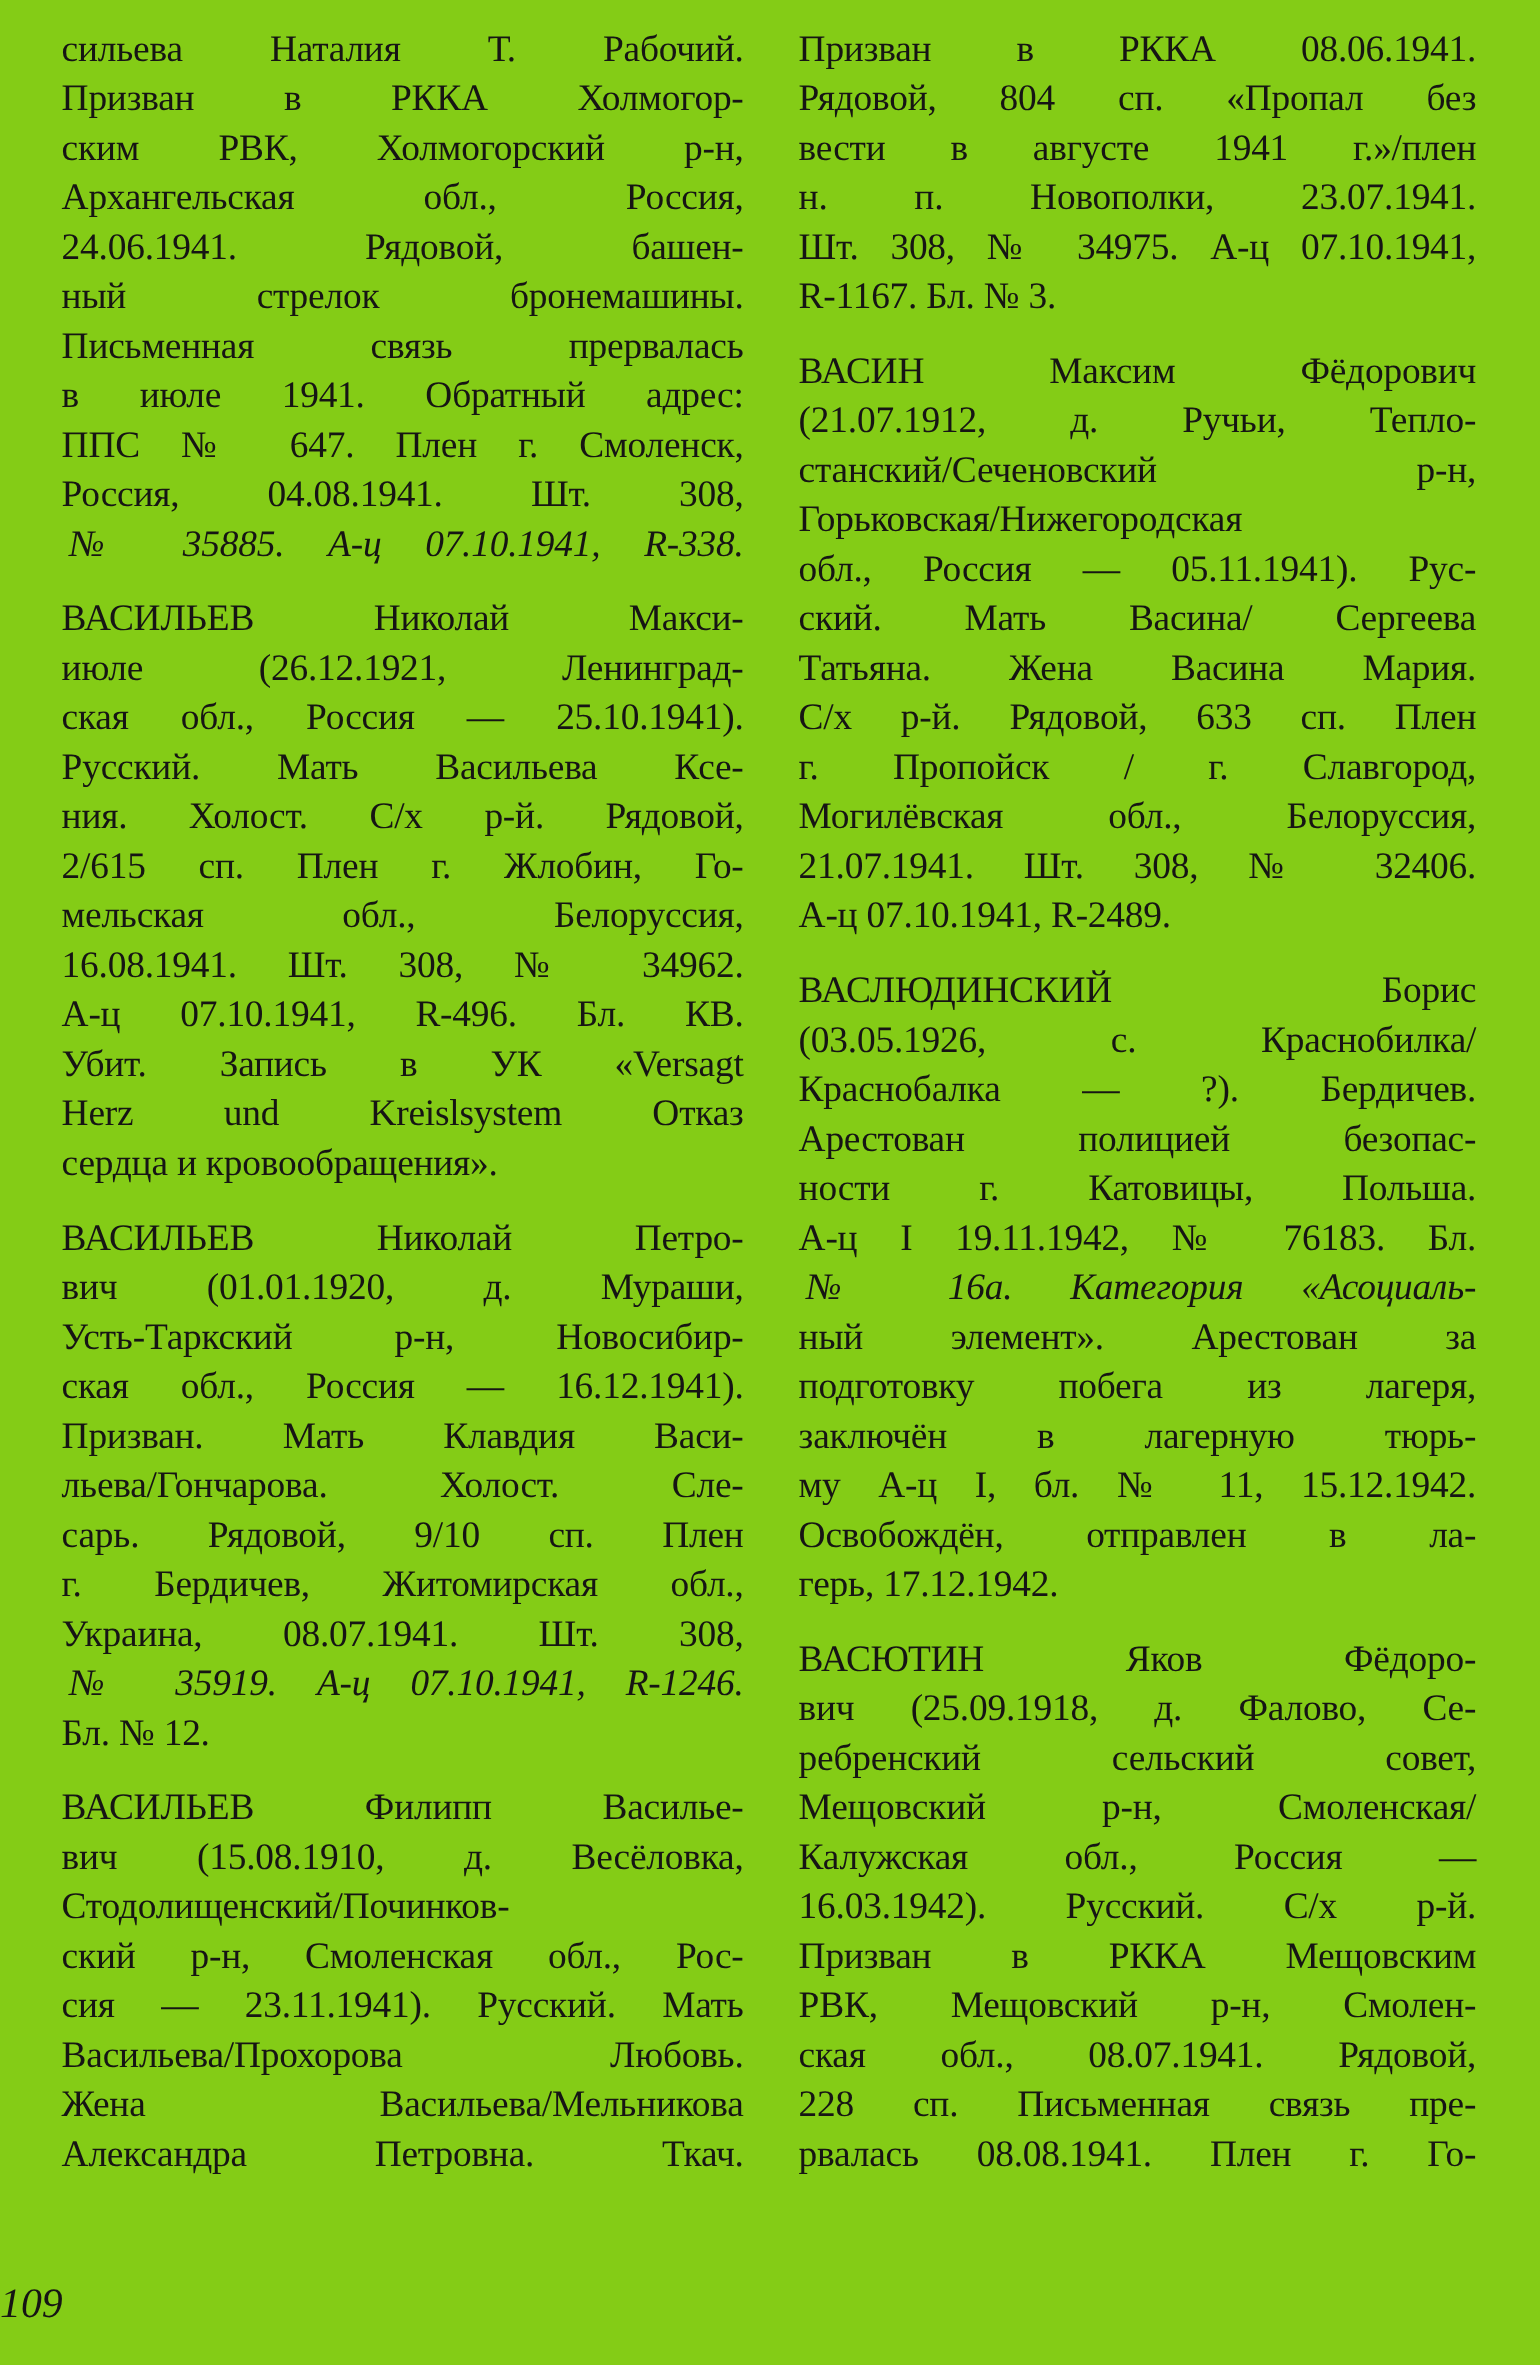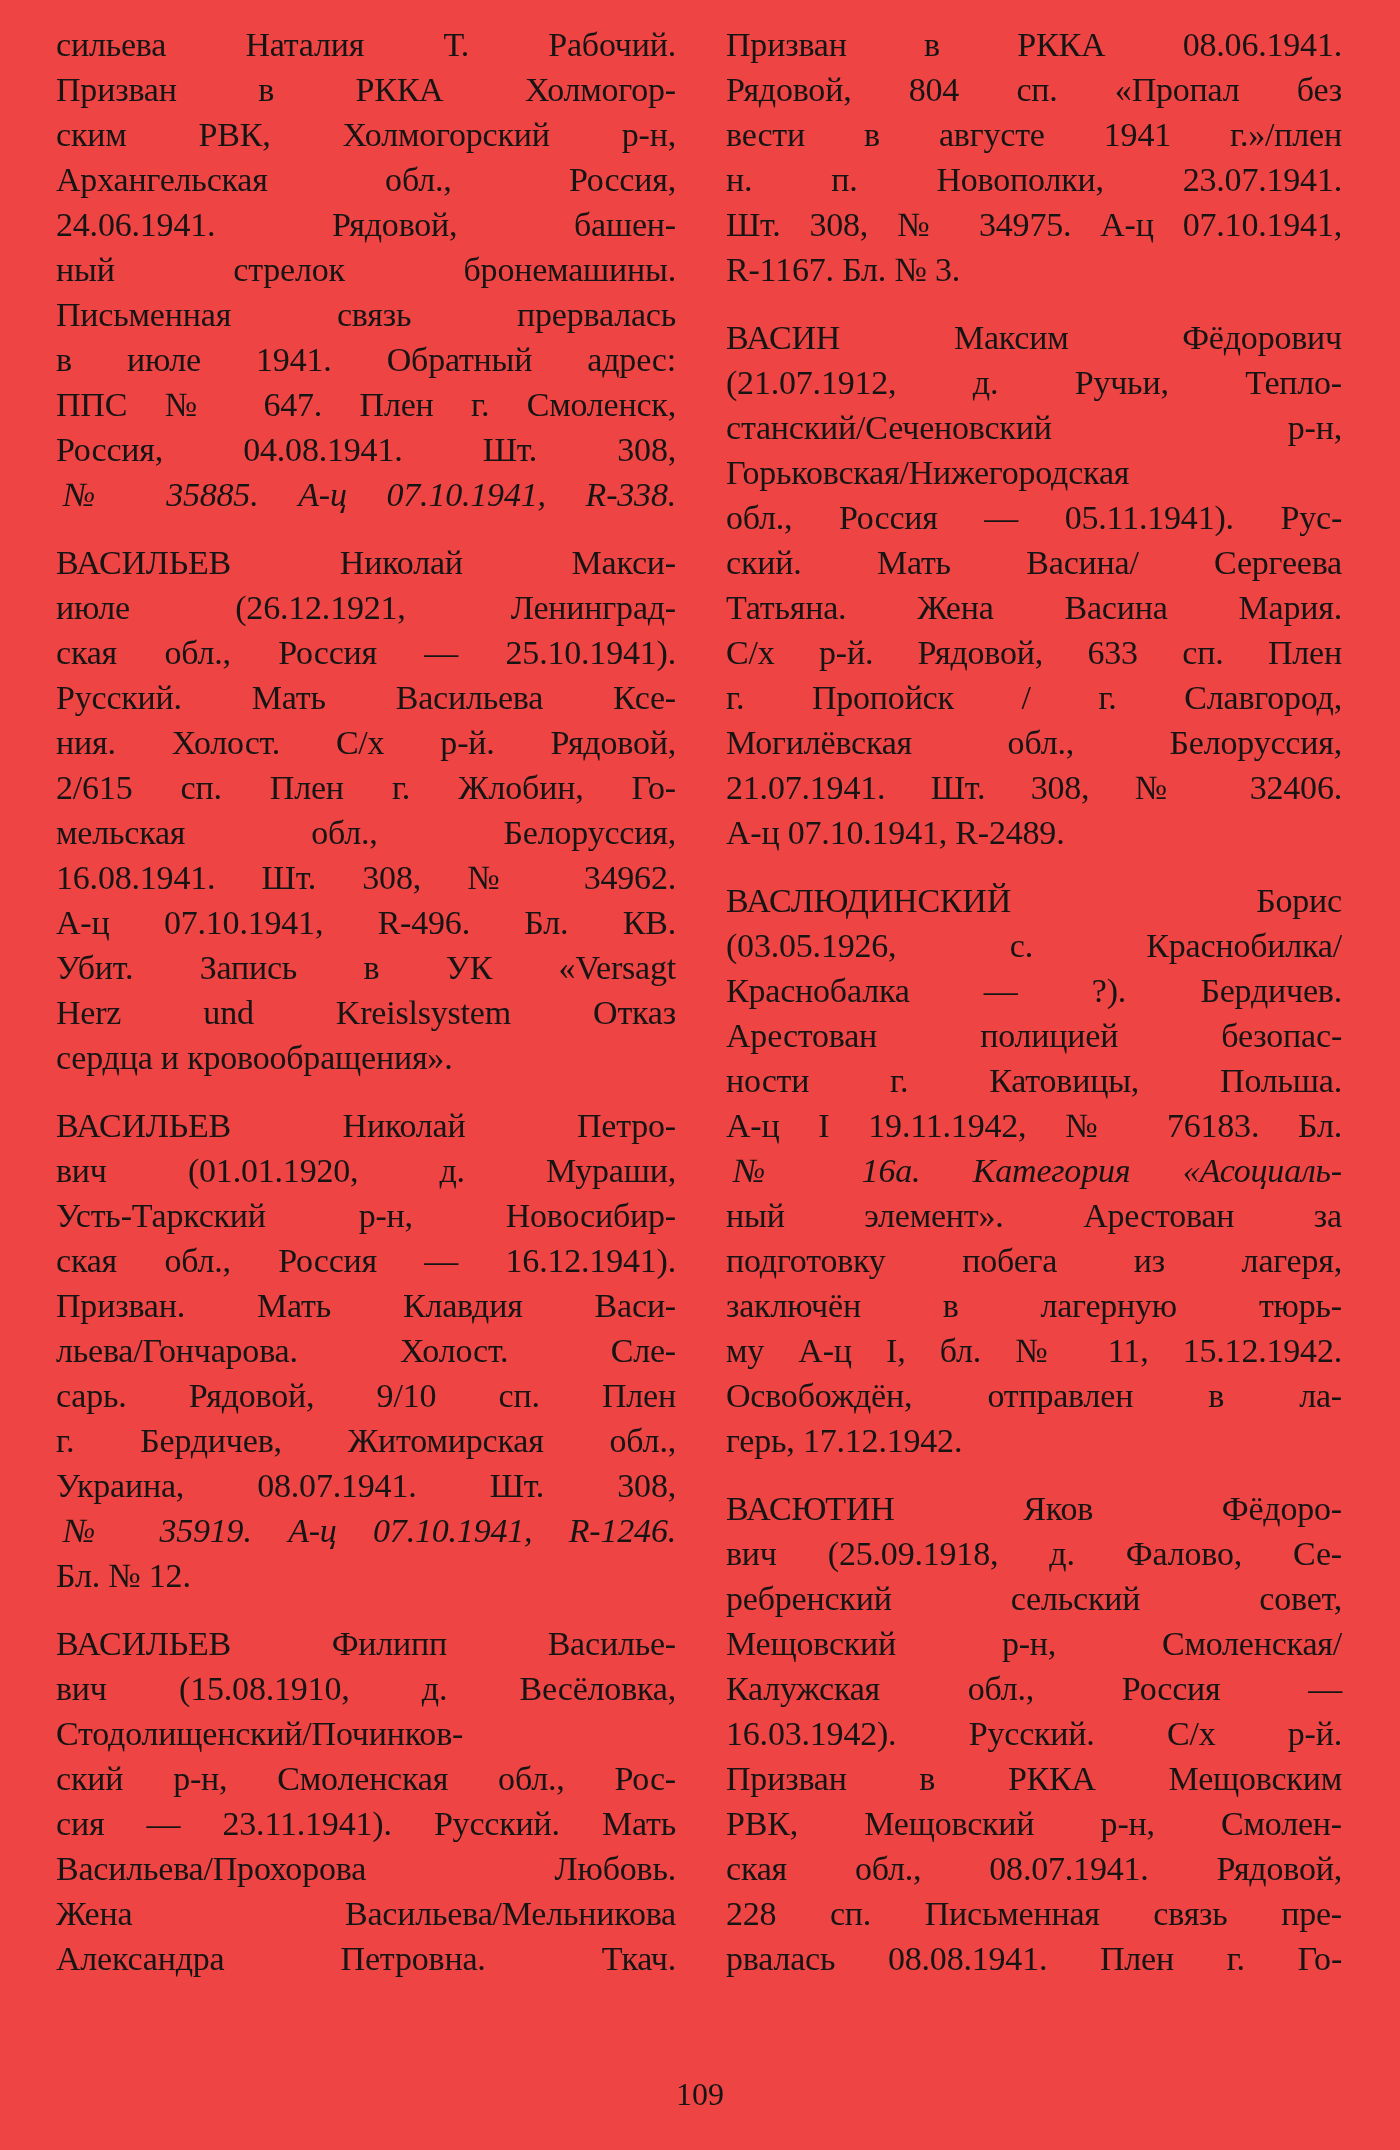--- a/index.html
+++ b/index.html
@@ -1,20 +1,20 @@
 <!DOCTYPE html>
 <html><head>
 <meta charset="utf-8">
 <style>
   html,body{margin:0;padding:0;background:#ffffff;}
   .page{
     position:relative;
     width:1400px;
     height:2150px;
-    background:#ef4444;
+    background:#84cc16;
     color:#161514;
     font-family:"Liberation Serif","DejaVu Serif",serif;
     overflow:hidden;
   }
   .col{
     position:absolute;
     top:22px;
   }
   .col-left{left:56px;width:620px;}
   .col-right{left:726px;width:616px;}
@@ -28,23 +28,23 @@
     white-space:normal;
   }
   .line.noj{text-align-last:left;}
   .line.ind{padding-left:7px;font-style:italic;}
   .line b{font-weight:normal;}
   .pageno{
     position:absolute;
     left:0;
     top:2072px;
     width:100%;
-    text-align:center;
-    font-size:32px;
+    font-size:38px;
     line-height:45px;
+    font-style:italic;
   }
 </style>
 </head>
 <body>
 
 <div class="page">
   <div class="col col-left">
       <div class="para">
         <div class="line"><span>сильева Наталия Т. Рабочий.</span></div>
         <div class="line"><span>Призван в РККА Холмогор-</span></div>

